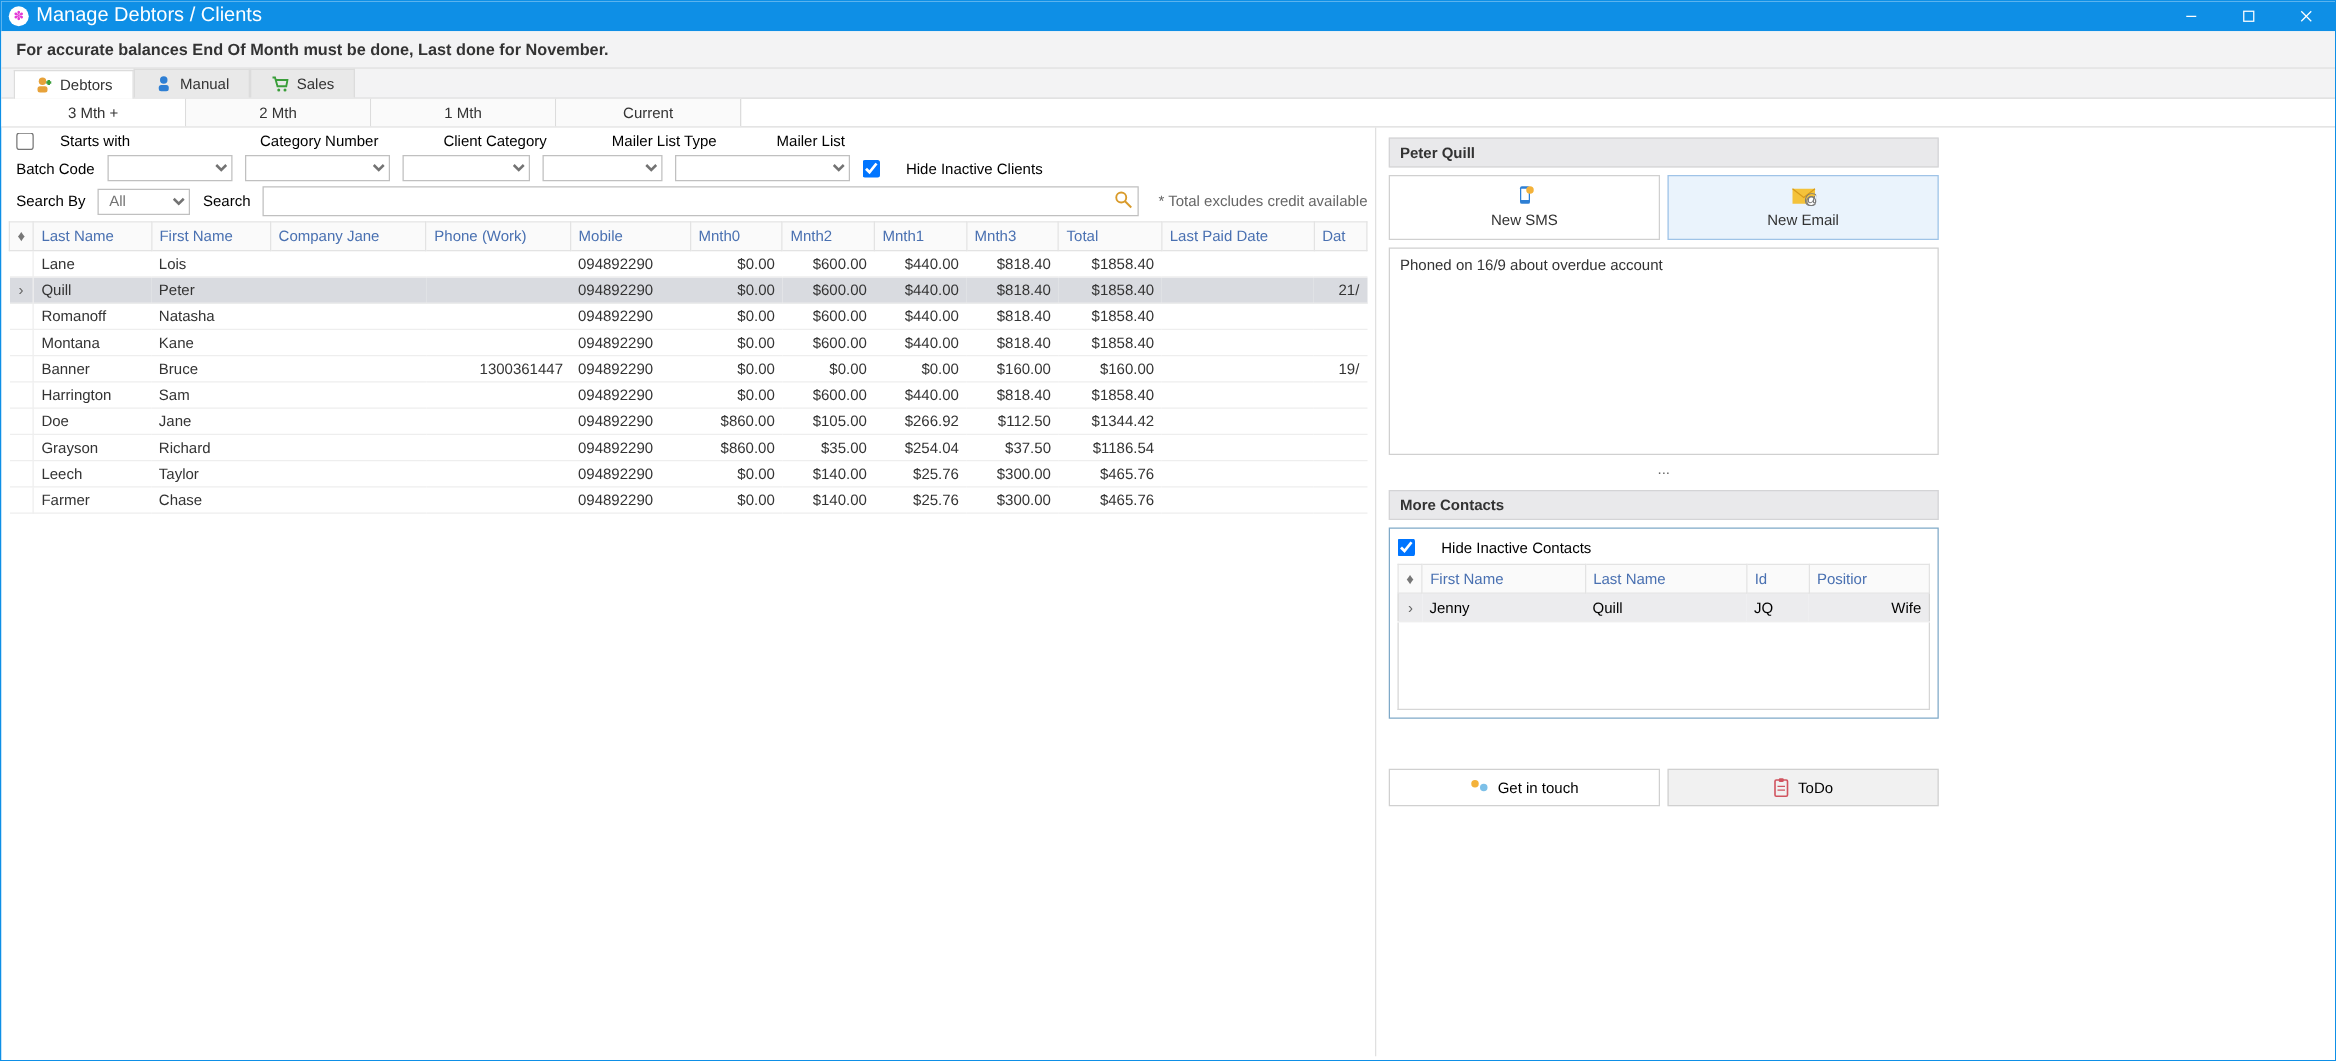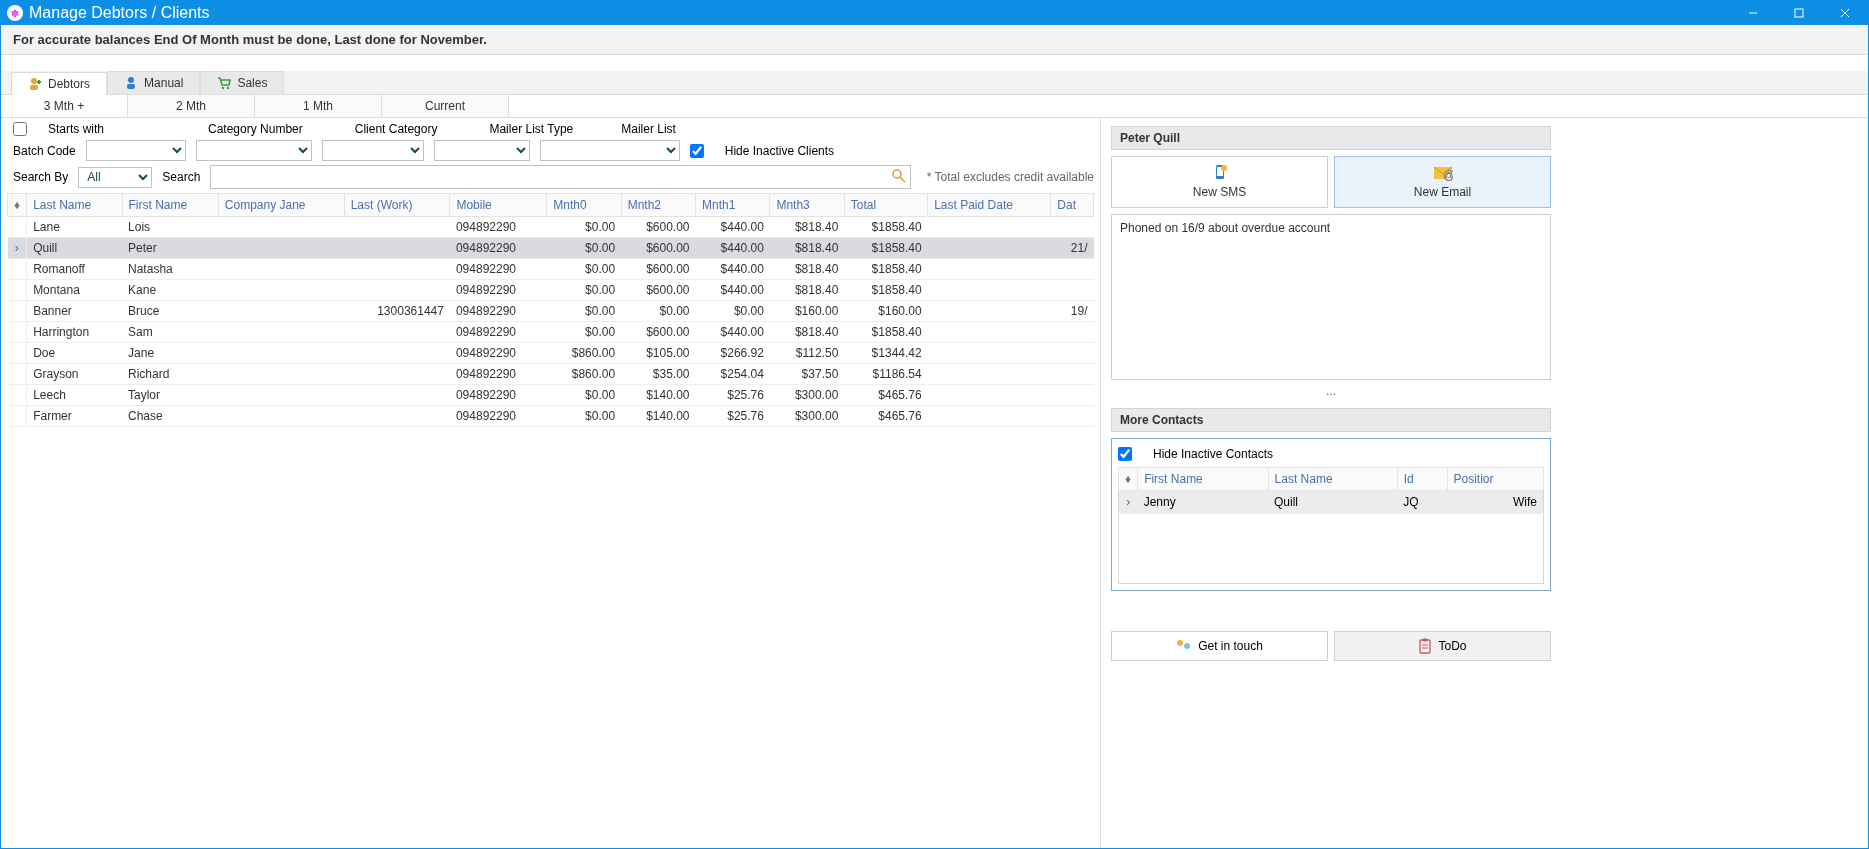--- a/index.html
+++ b/index.html
@@ -3,32 +3,32 @@
 <meta charset="utf-8">
 <style>
 * { box-sizing: border-box; margin: 0; padding: 0; font-family: "Segoe UI", Arial, sans-serif; font-size: 12px; }
 body { background: #fff; width: 1869px; height: 849px; overflow: hidden; border: 1px solid #0e8fe6; }
 .titlebar { background: #0e8fe6; height: 24px; display: flex; align-items: center; color: #fff; padding-left: 6px; }
 .titlebar .app-icon { width: 16px; height: 16px; border-radius: 50%; background: #fff; display: flex; align-items: center; justify-content: center; margin-right: 6px; font-size: 10px; color: #e23bd7; }
 .titlebar .title { flex: 1; font-size: 16px; }
 .titlebar .winbtns { display: flex; }
 .titlebar .winbtn { width: 46px; height: 24px; display: flex; align-items: center; justify-content: center; color: #fff; }
 .subhead { background: #f3f3f4; border-bottom: 1px solid #dcdcdc; padding: 7px 12px; font-weight: bold; font-size: 13px; color: #333; }
-.maintabs { display: flex; background: #f3f3f4; border-bottom: 1px solid #dcdcdc; padding-left: 10px; margin-top: 16px; }
+.maintabs { display: flex; background: #f3f3f4; border-bottom: 1px solid #dcdcdc; padding-left: 10px; }
 .maintab { display: flex; align-items: center; gap: 6px; padding: 4px 16px; background: #e9e9e9; border: 1px solid #dcdcdc; border-bottom: none; margin-right: 0; color: #333; }
 .maintab.active { background: #fff; position: relative; top: 1px; }
 .maintab .mticon { width: 14px; height: 14px; }
 .subtabs { display: flex; border-bottom: 1px solid #dcdcdc; }
-.subtab { width: 127px; text-align: center; padding: 4px 0; border-right: 1px solid #dcdcdc; color: #333; background: #fafafa; }
+.subtab { width: 148px; text-align: center; padding: 4px 0; border-right: 1px solid #dcdcdc; color: #333; background: #fafafa; }
 .subtab.active { background: #fff; }
 .content { display: flex; height: calc(100% - 24px - 32px - 24px - 24px); }
 .left { flex: 1; padding: 4px 6px 0 6px; border-right: 1px solid #e0e0e0; max-width: 1100px; }
 .right { width: 460px; padding: 8px 10px; }
 .rowline { display: flex; align-items: center; gap: 10px; margin-bottom: 4px; padding-left: 6px; }
-select, input[type=text] { border: 1px solid #c0c0c0; height: 21px; padding: 0 4px; background: #fff; color:#14532d; }
+select, input[type=text] { border: 1px solid #c0c0c0; height: 21px; padding: 0 4px; background: #fff; color:#737373; }
 .chk { display: flex; align-items: center; gap: 21px; }
 .chk input { width:14px; height:14px; }
 .searchwrap { flex:1; position:relative; }
 .searchwrap input { width:100%; height:24px; border:1px solid #c0c0c0; }
 .searchwrap .sicon { position:absolute; right:4px; top:3px; color:#d99b2b; }
 .note-star { color:#666; margin-left:6px; white-space:nowrap; }
 table.grid { width:100%; border-collapse: collapse; margin-top: 4px; }
 table.grid th { text-align: left; padding: 4px 6px; border: 1px solid #e3e3e3; background: #fafafa; color:#4970b1; font-weight: normal; }
 table.grid th.handle { width:18px; color:#777; text-align:center; }
 table.grid td { padding: 3px 6px; border-bottom: 1px solid #eee; color:#333; }
@@ -170,21 +170,21 @@
       <span class="note-star">* Total excludes credit available</span>
     </div>
 
     <table class="grid">
       <thead>
         <tr>
           <th class="handle">♦</th>
           <th>Last Name</th>
           <th>First Name</th>
           <th>Company Jane</th>
-          <th style="text-align:left">Last (Work)</th>
+          <th style="text-align:left">Phone (Work)</th>
           <th>Mobile</th>
           <th>Mnth0</th>
           <th>Mnth2</th>
           <th>Mnth1</th>
           <th>Mnth3</th>
           <th>Total</th>
           <th>Last Paid Date</th>
           <th>Dat</th>
         </tr>
       </thead>

